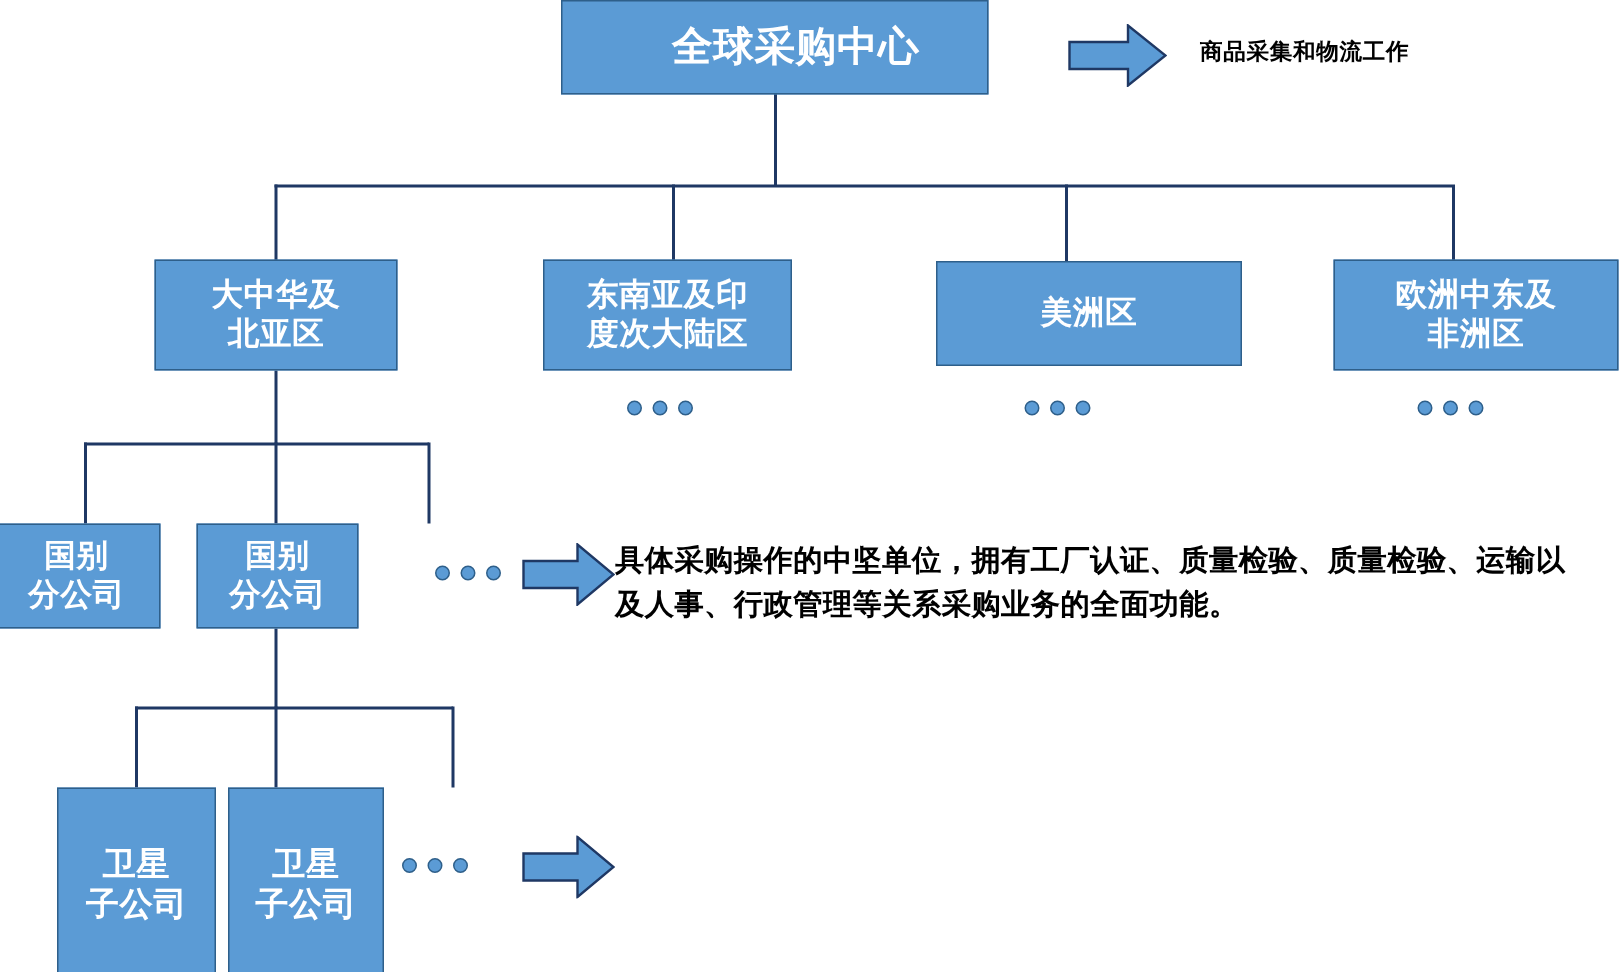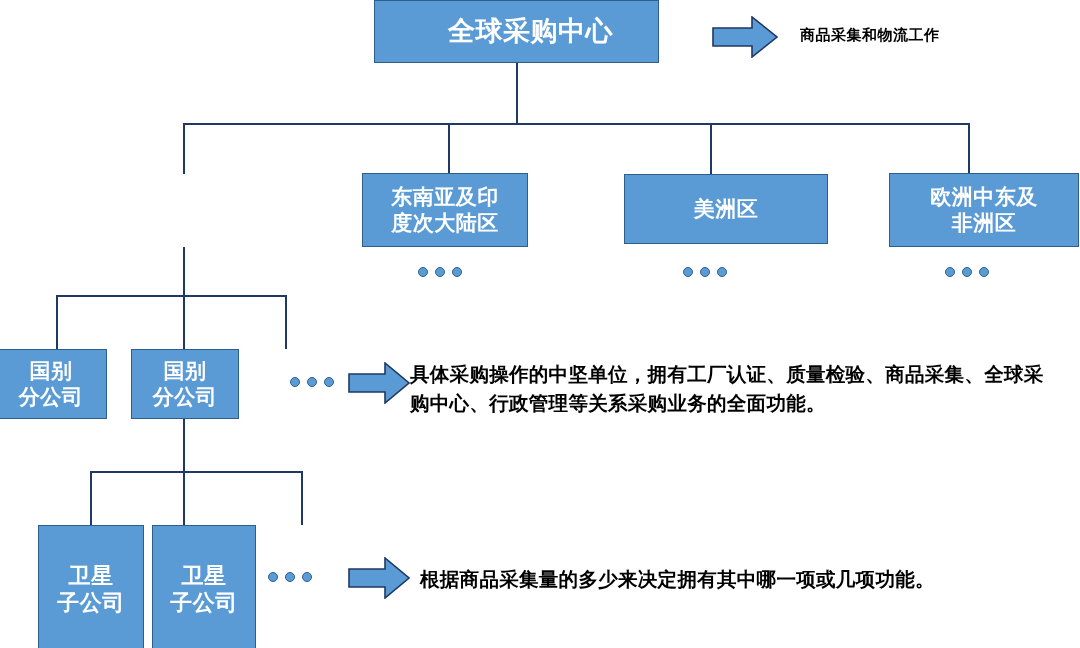--- a/index.html
+++ b/index.html
@@ -121,20 +121,21 @@
   <div class="line line-v" style="left:285px; top:295px; height:54px;"></div>
 
   <div class="line line-v" style="left:183px; top:419px; height:53px;"></div>
   <div class="line line-h" style="left:90px; top:471px; width:212px;"></div>
   <div class="line line-v" style="left:90px; top:471px; height:54px;"></div>
   <div class="line line-v" style="left:183px; top:471px; height:54px;"></div>
   <div class="line line-v" style="left:301px; top:471px; height:54px;"></div>
 
   <div class="node node-root" style="left:374px; top:0px; width:285px; height:63px;padding-left:28px;">全球采购中心</div>
 
+  <div class="node node-region" style="left:103px; top:173px; width:162px; height:74px;">大中华及<br>北亚区</div>
 
   <div class="node node-region" style="left:362px; top:173px; width:166px; height:74px;">东南亚及印<br>度次大陆区</div>
 
   <div class="node node-region" style="left:624px; top:174px; width:204px; height:70px;">美洲区</div>
 
   <div class="node node-region" style="left:889px; top:173px; width:190px; height:74px;">欧洲中东及<br>非洲区</div>
 
   <div class="node node-branch" style="left:-5px; top:349px; width:112px; height:70px;">国别<br>分公司</div>
 
   <div class="node node-branch" style="left:131px; top:349px; width:108px; height:70px;">国别<br>分公司</div>
@@ -186,17 +187,16 @@
   </div>
 
   <div class="arrow" style="left:348px; top:557px;">
     <svg width="62" height="42" viewBox="0 0 62 42">
       <polygon points="1,12 37,12 37,1 61,21 37,41 37,30 1,30" fill="#5B9BD5" stroke="#1F3864" stroke-width="1.6"></polygon>
     </svg>
   </div>
 
   <div class="note note-top" style="left:800px; top:24px;">商品采集和物流工作</div>
 
-  <div class="note note-body" style="left:410px; top:360px; width:645px;">具体采购操作的中坚单位，拥有工厂认证、质量检验、商品采集、全球采购中心、行政管理等关系采购业务的全面功能。</div>
-
-  <div class="note note-body" style="left:420px; top:565px; width:635px;">根据商品采集量的多少来决定拥有其中哪一项或几项功能。</div>
+  <div class="note note-body" style="left:410px; top:360px; width:645px;">具体采购操作的中坚单位，拥有工厂认证、质量检验、质量检验、运输以及人事、行政管理等关系采购业务的全面功能。</div>
+
 
 </div>
 
 </body></html>

